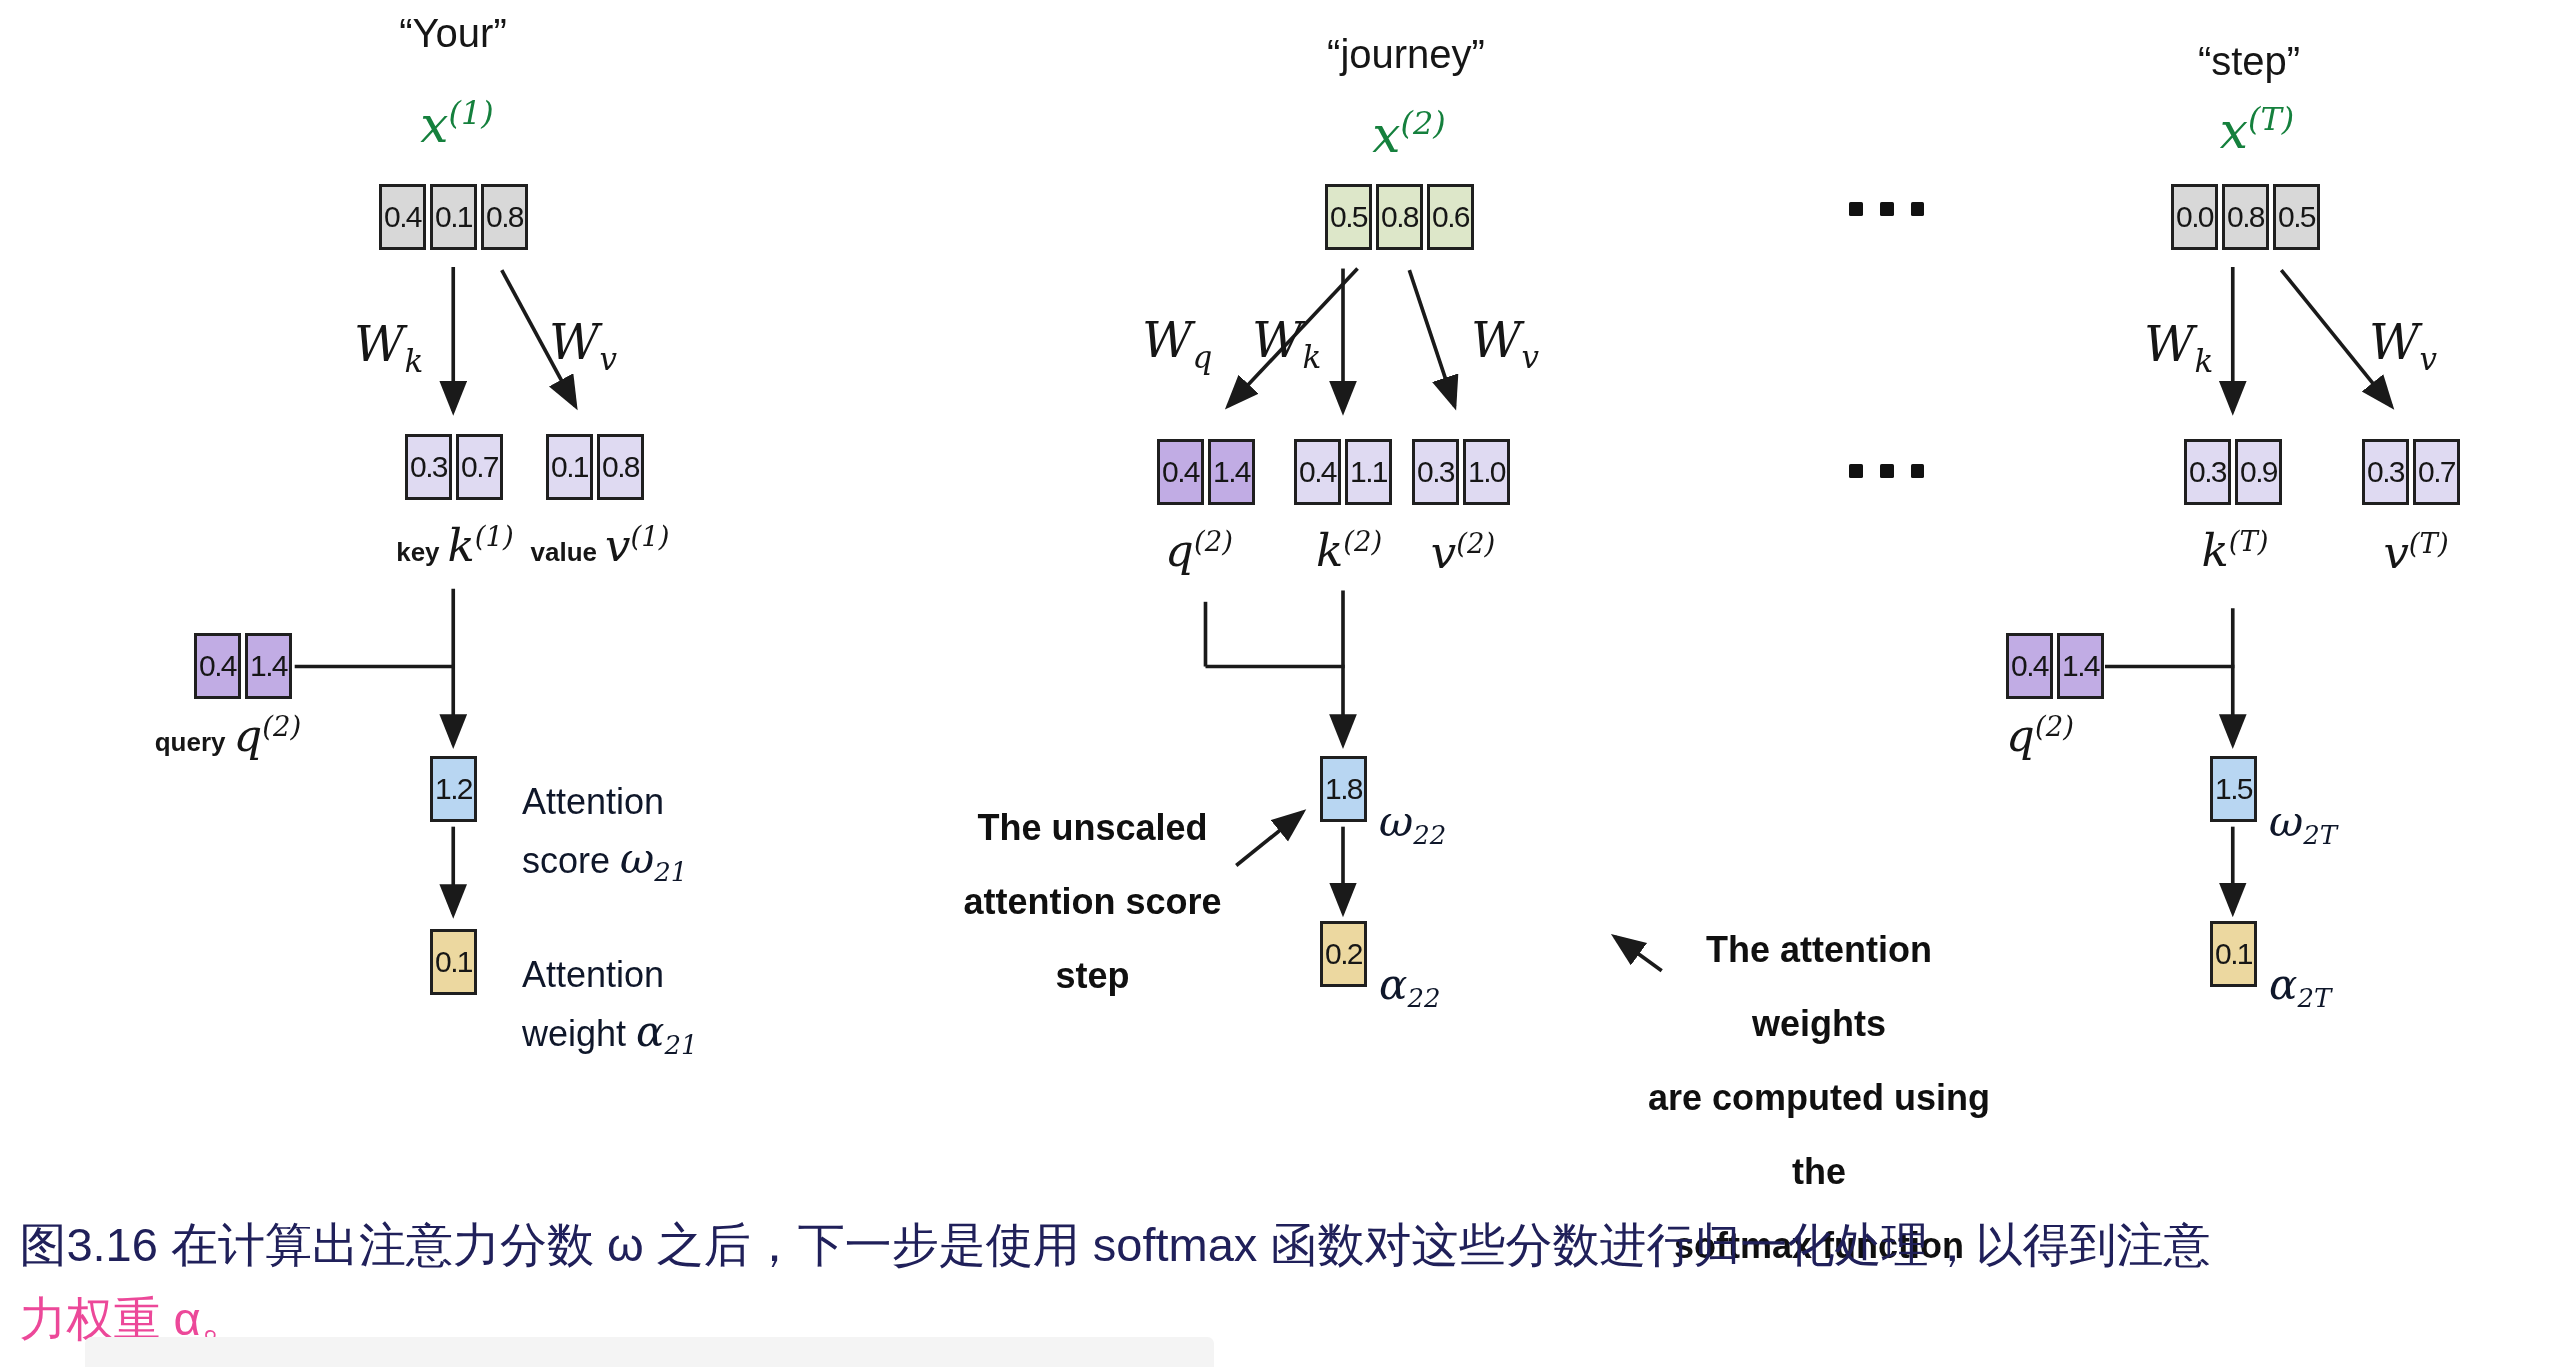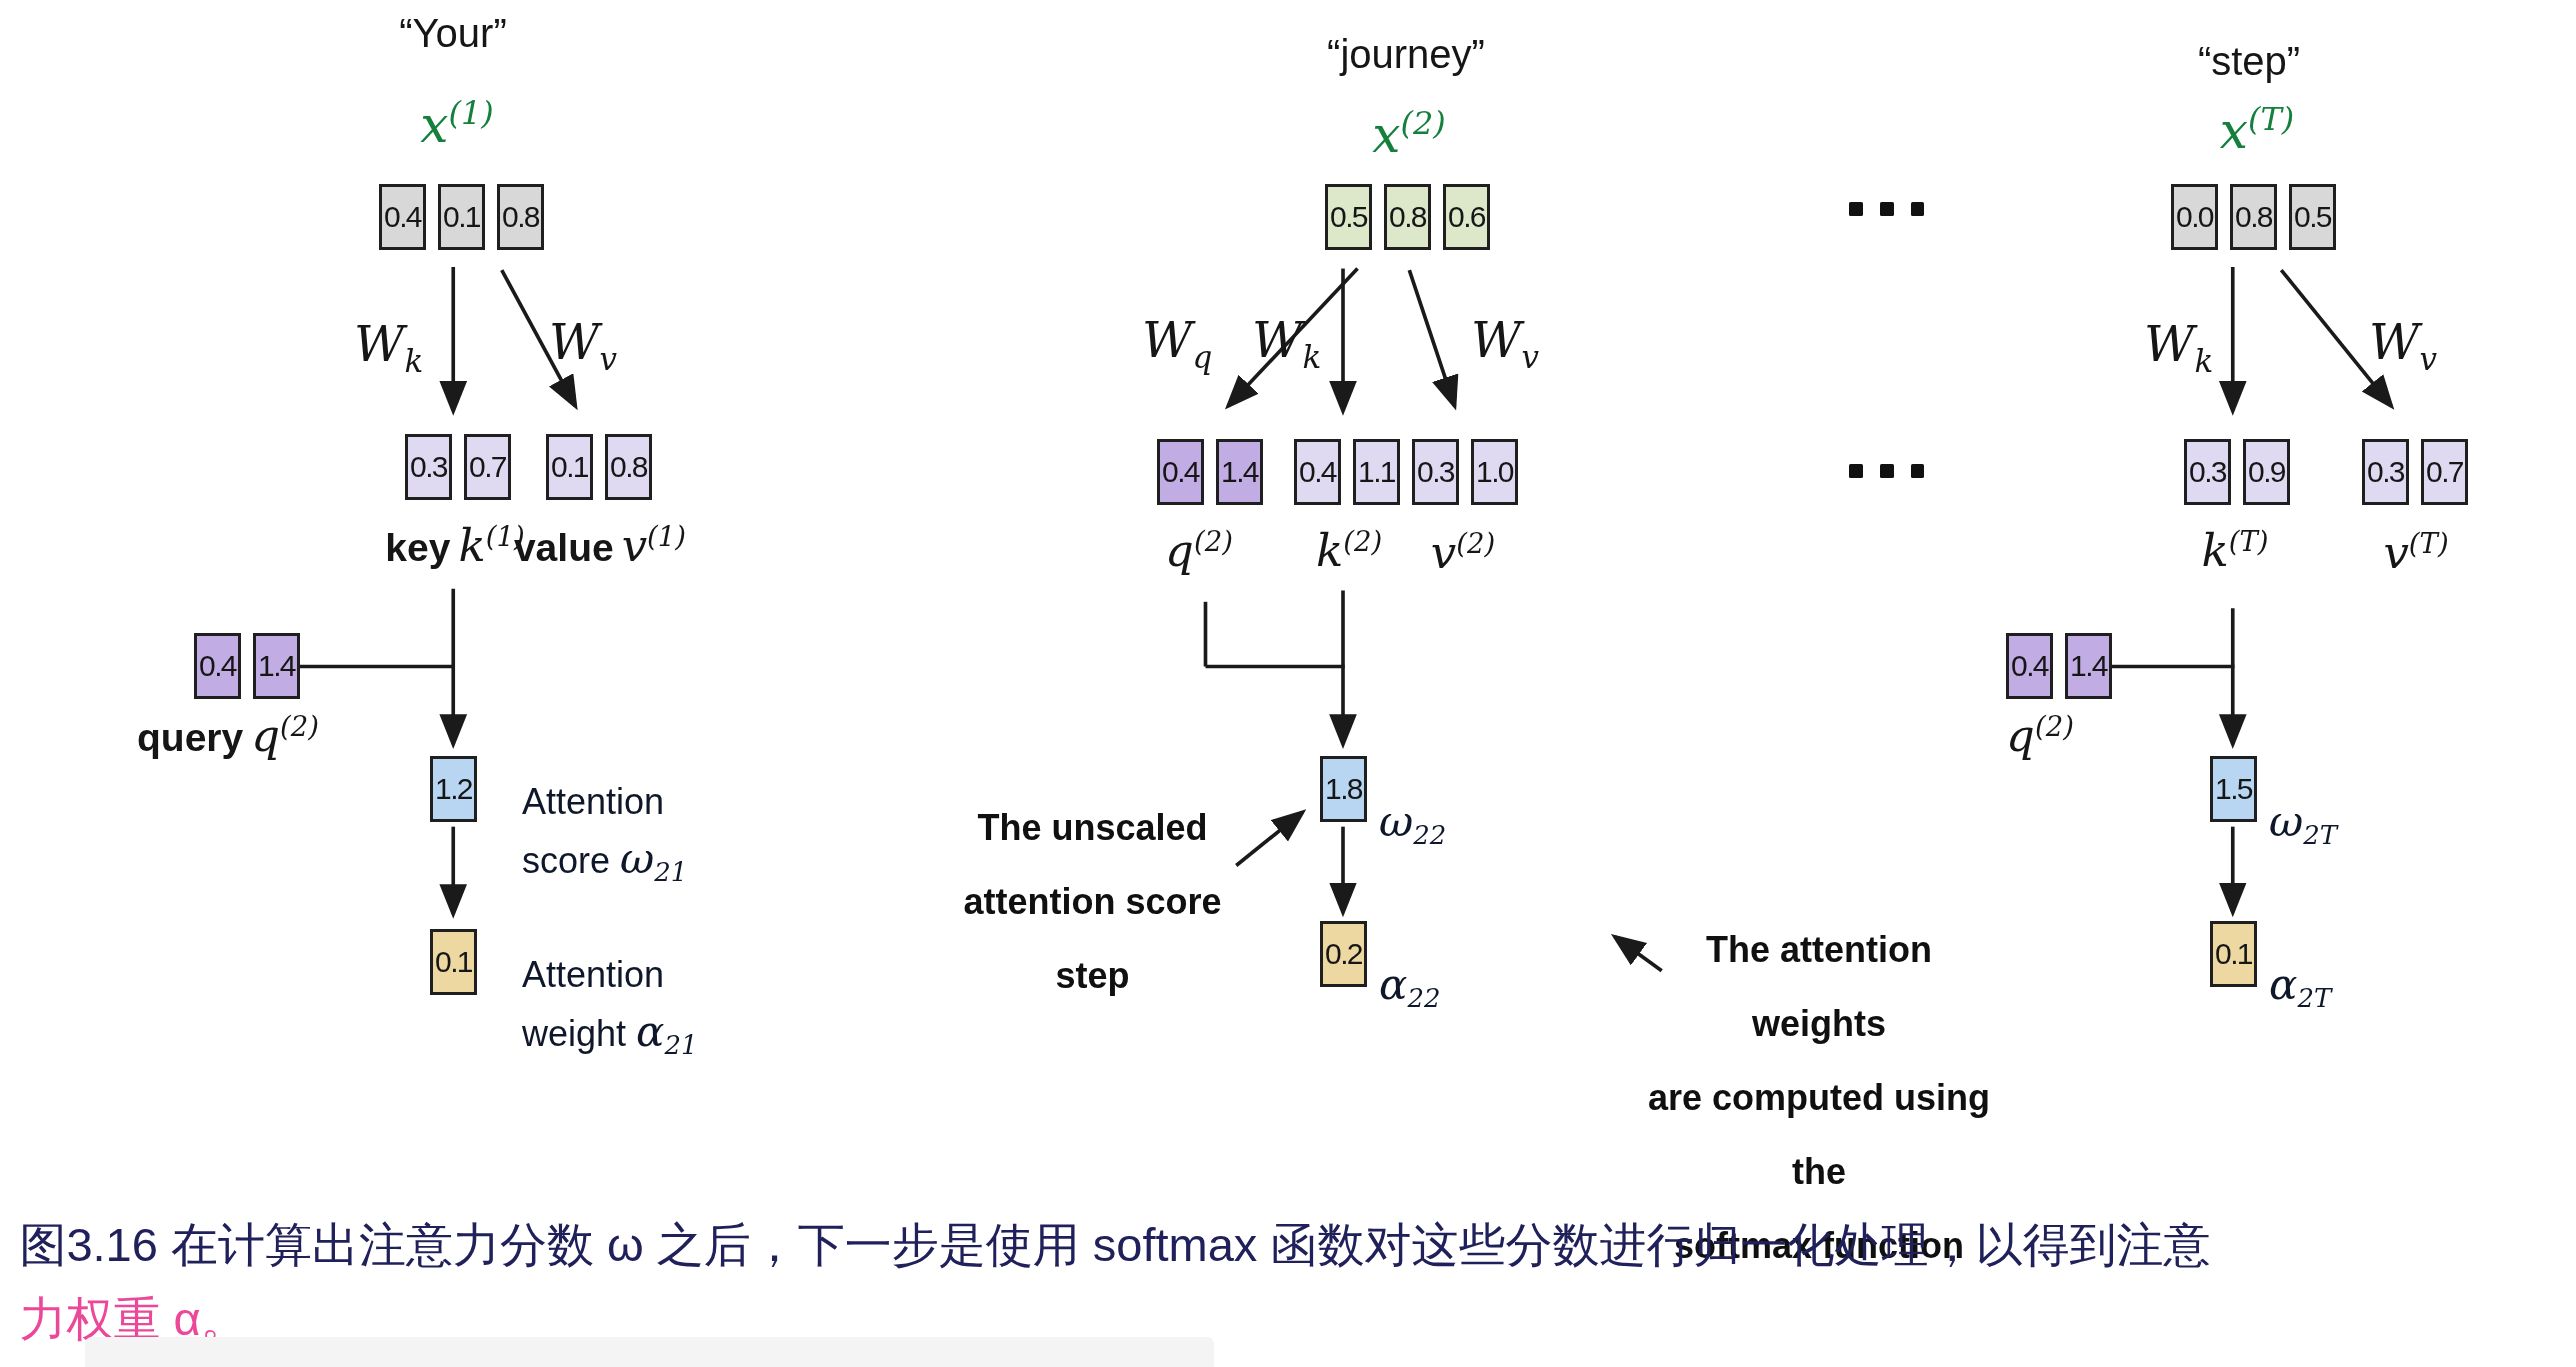--- a/index.html
+++ b/index.html
@@ -3,35 +3,35 @@
 <meta charset="utf-8">
 <style>
   html,body{margin:0;padding:0;background:#ffffff;}
   #stage{position:relative;width:2576px;height:1367px;background:#ffffff;overflow:hidden;
          font-family:"Liberation Sans",sans-serif;color:#111;}
   svg.wires{position:absolute;left:0;top:0;pointer-events:none;}
   .tok{position:absolute;transform:translateX(-50%);font-size:40px;white-space:nowrap;color:#161616;}
   .mvec{position:absolute;transform:translateX(-50%);white-space:nowrap;
         font-family:"DejaVu Serif",serif;font-style:italic;font-size:50px;color:#15803d;}
   .mvec sup{font-size:32px;}
-  .vec{position:absolute;display:flex;gap:12px;}
+  .vec{position:absolute;display:flex;gap:4px;}
   .cell{width:47px;height:66px;border:3.2px solid #1f1f1f;box-sizing:border-box;
         display:flex;align-items:center;justify-content:center;
         font-family:"Liberation Sans",sans-serif;font-size:30px;letter-spacing:-1.6px;color:#161616;}
   .gray{background:#d8d8d8;}
   .green{background:#dde7c9;}
   .lav{background:#dfdaf2;}
   .purple{background:#c1ace4;}
   .blue{background:#b8d6f2;}
   .tan{background:#ecd8a0;}
   .single{position:absolute;}
   .wlbl{position:absolute;font-family:"DejaVu Serif",serif;font-style:italic;font-size:49px;color:#161616;white-space:nowrap;}
   .wlbl sub{font-size:31px;}
   .mlbl{position:absolute;transform:translateX(-50%);white-space:nowrap;font-size:42px;color:#161616;}
-  .mlbl b{font-family:"Liberation Sans",sans-serif;font-weight:700;font-size:39px;}
+  .mlbl b{font-family:"Liberation Sans",sans-serif;font-weight:700;font-size:26px;}
   .mlbl i{font-family:"DejaVu Serif",serif;font-style:italic;font-size:45px;margin-left:8px;}
   .mlbl sup{font-size:27.5px;font-family:"DejaVu Serif",serif;font-style:italic;}
   .alabel{position:absolute;font-size:36px;color:#0f172a;white-space:nowrap;margin-top:33px;}
   .alabel i{font-family:"DejaVu Serif",serif;font-style:italic;font-size:42px;}
   .alabel sub{font-size:26px;font-family:"DejaVu Serif",serif;font-style:italic;}
   .note{position:absolute;text-align:center;font-weight:700;font-size:36px;line-height:74px;color:#101010;}
   .dots{position:absolute;display:flex;gap:17px;}
   .dot{width:13.8px;height:13.8px;background:#111;border-radius:1.6px;}
   .caption-line{position:absolute;left:19.4px;font-size:47px;white-space:nowrap;}
   .bottom-bar{position:absolute;left:85px;top:1337px;width:1129px;height:31px;

